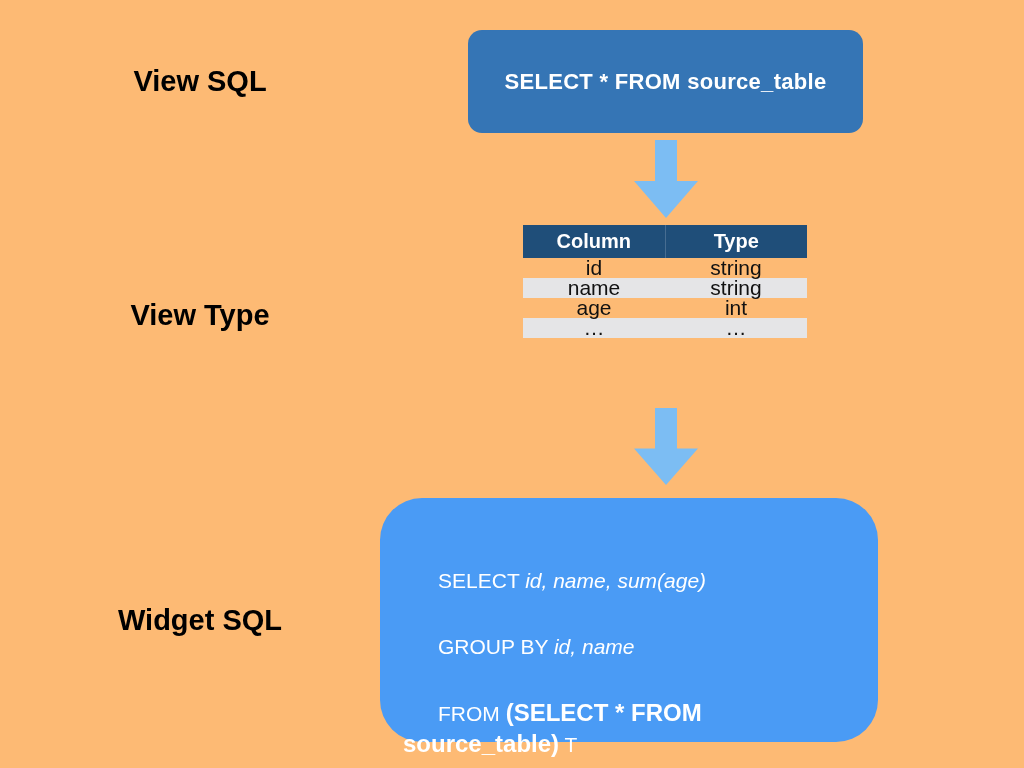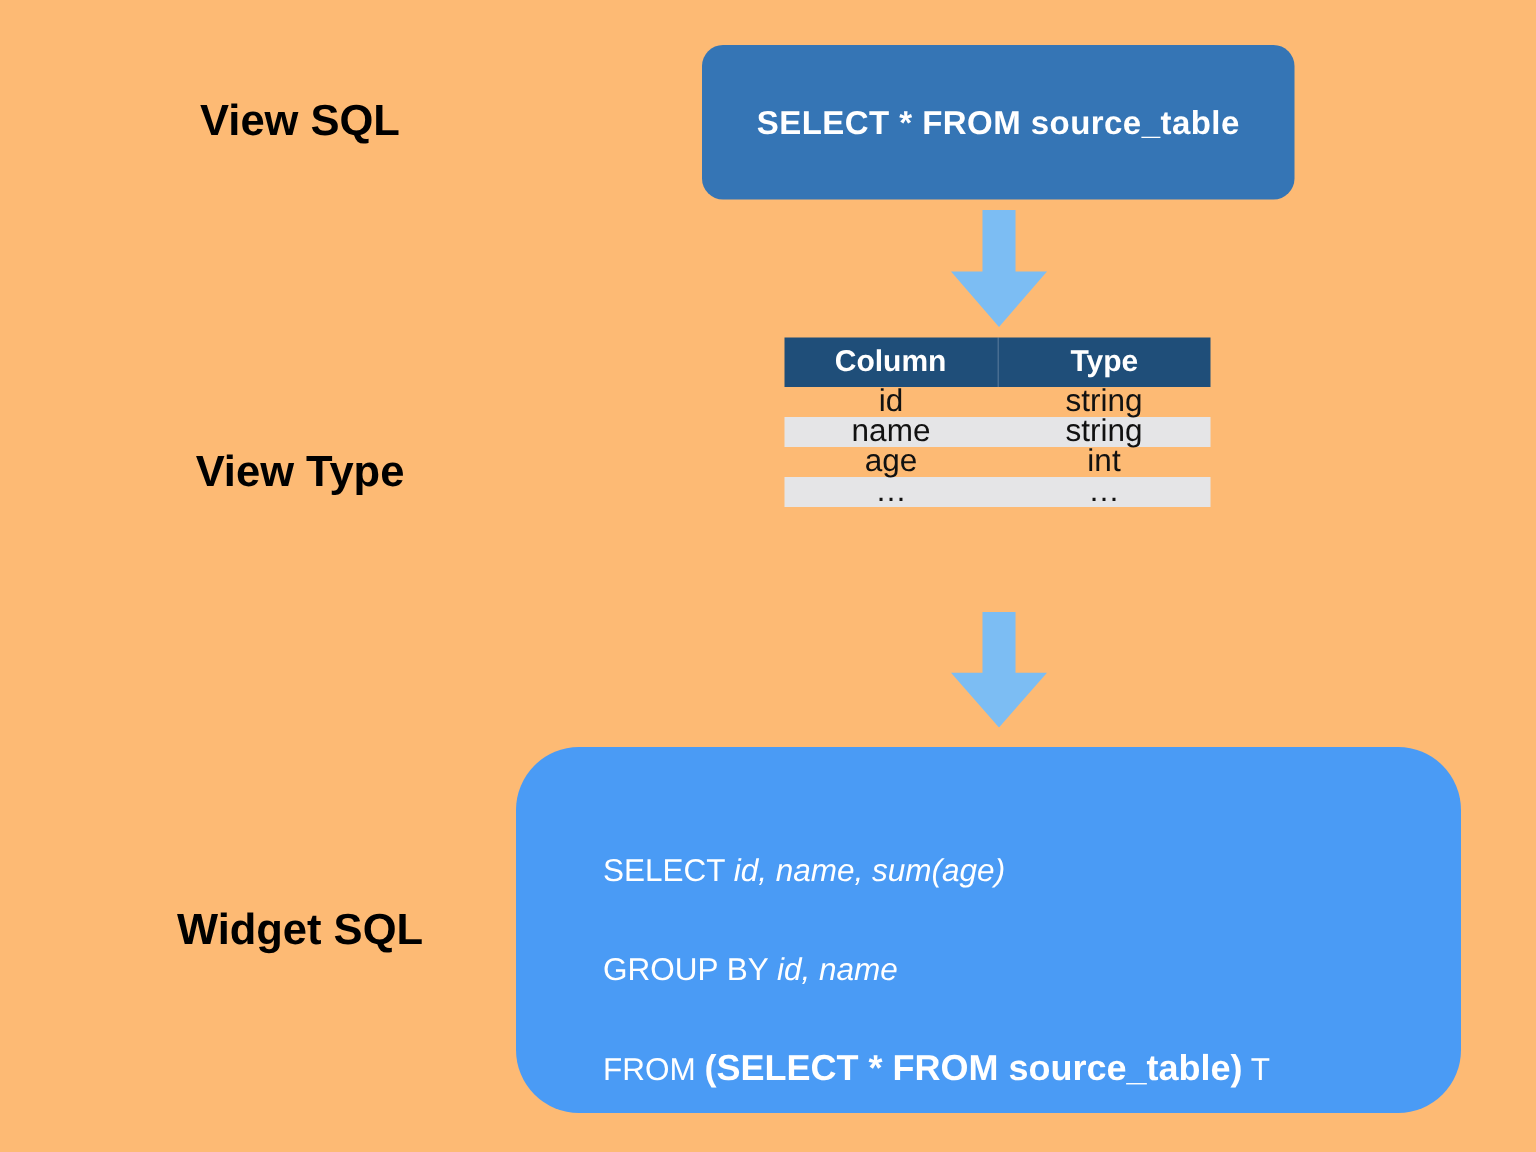--- a/index.html
+++ b/index.html
@@ -95,23 +95,23 @@
   .model-table .td {
     flex: 1;
     display: flex;
     align-items: center;
     justify-content: center;
   }
 
   
   .widget-sql-box {
     position: absolute;
-    left: 344px;
+    left: 380px;
     top: 498px;
-    width: 630px;
+    width: 498px;
     height: 244px;
     background: var(--widget-sql-box-bg, #4A9BF5);
     border-radius: 42px;
     box-sizing: border-box;
     padding: 38px 20px 0 23px;
     color: var(--box-text, #ffffff);
   }
   .sql-line {
     height: 30px;
     line-height: 30px;

